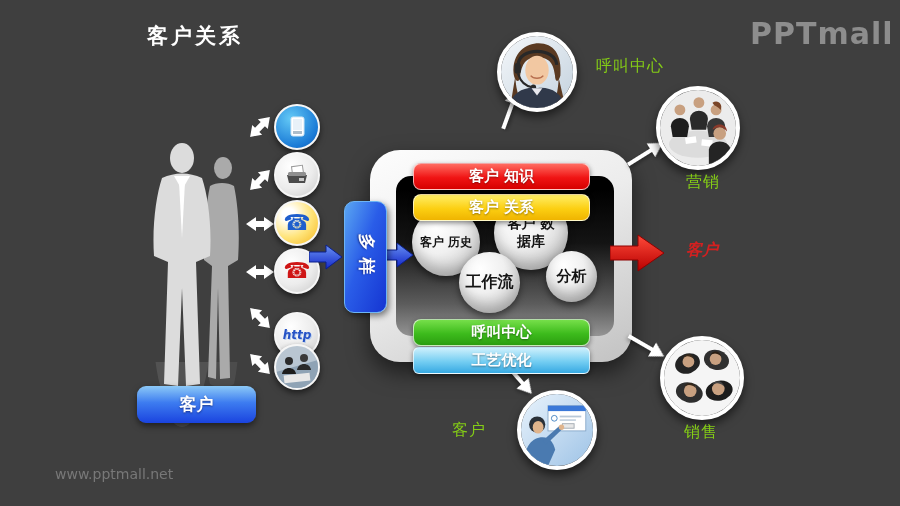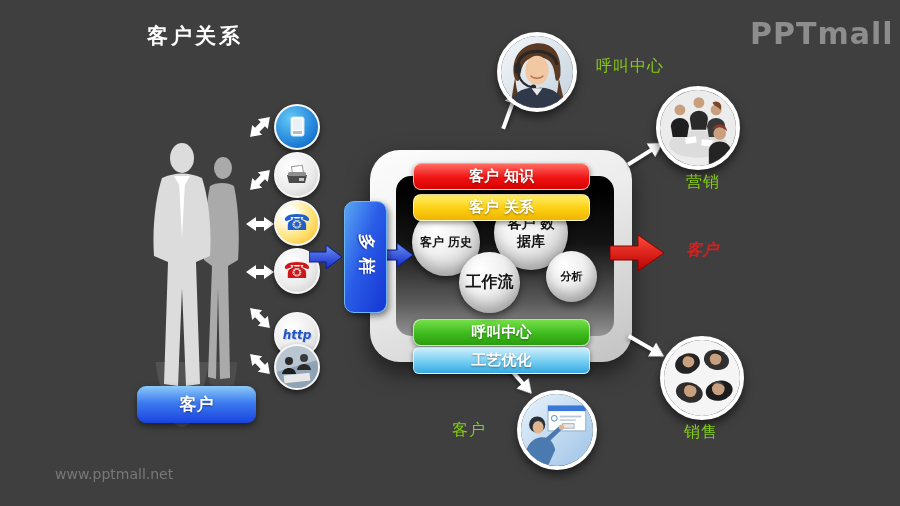--- a/index.html
+++ b/index.html
@@ -54,21 +54,21 @@
   .bar.red    { top:163px; background:linear-gradient(#ff6b60 0%, #f01414 55%, #d60000 100%);border-radius:8px; }
   .bar.green  { top:319px; background:linear-gradient(#76df4a 0%, #3dbb1c 55%, #2b9e10 100%); }
   .bar.cyan   { top:347px; background:linear-gradient(#cdf0fc 0%, #73cdf2 55%, #37a9e2 100%);border-radius:6px; }
   .bubble { border-radius:50%; color:#141414; font-weight:bold; text-align:center;
       background:radial-gradient(circle at 35% 28%, #ffffff 0%, #f0f0f0 40%, #b5b5b5 100%);
       box-shadow:inset 0 -8px 12px rgba(0,0,0,.18), 0 4px 7px rgba(0,0,0,.45);
       display:flex; align-items:center; justify-content:center; z-index:4; }
   .bub-history  { left:412px; top:208px; width:68px; height:68px; font-size:12px; padding:6px; z-index:4; }
   .bub-db       { left:494px; top:196px; width:74px; height:74px; font-size:14px; padding:8px; z-index:4;justify-content:flex-end; }
   .bub-workflow { left:459px; top:252px; width:61px; height:61px; font-size:16px; z-index:5; }
-  .bub-analysis { left:546px; top:251px; width:51px; height:51px; font-size:11px; z-index:5; }
+  .bub-analysis { left:546px; top:251px; width:51px; height:51px; font-size:15px; z-index:5; }
 
   
   .red-arrow { left:610px; top:233px; z-index:6; }
   .out-label { left:686px; top:240px; color:#d32020; font-size:16px; font-weight:bold; font-style:italic; z-index:6; }
 
   
   .sat { border-radius:50%; border:4px solid #fff; box-shadow:0 5px 10px rgba(0,0,0,.55); overflow:hidden; z-index:4; }
   .sat-call  { left:497px; top:32px;  width:80px; height:80px; }
   .sat-mkt   { left:656px; top:86px;  width:84px; height:84px; }
   .sat-sales { left:660px; top:336px; width:84px; height:84px; }

